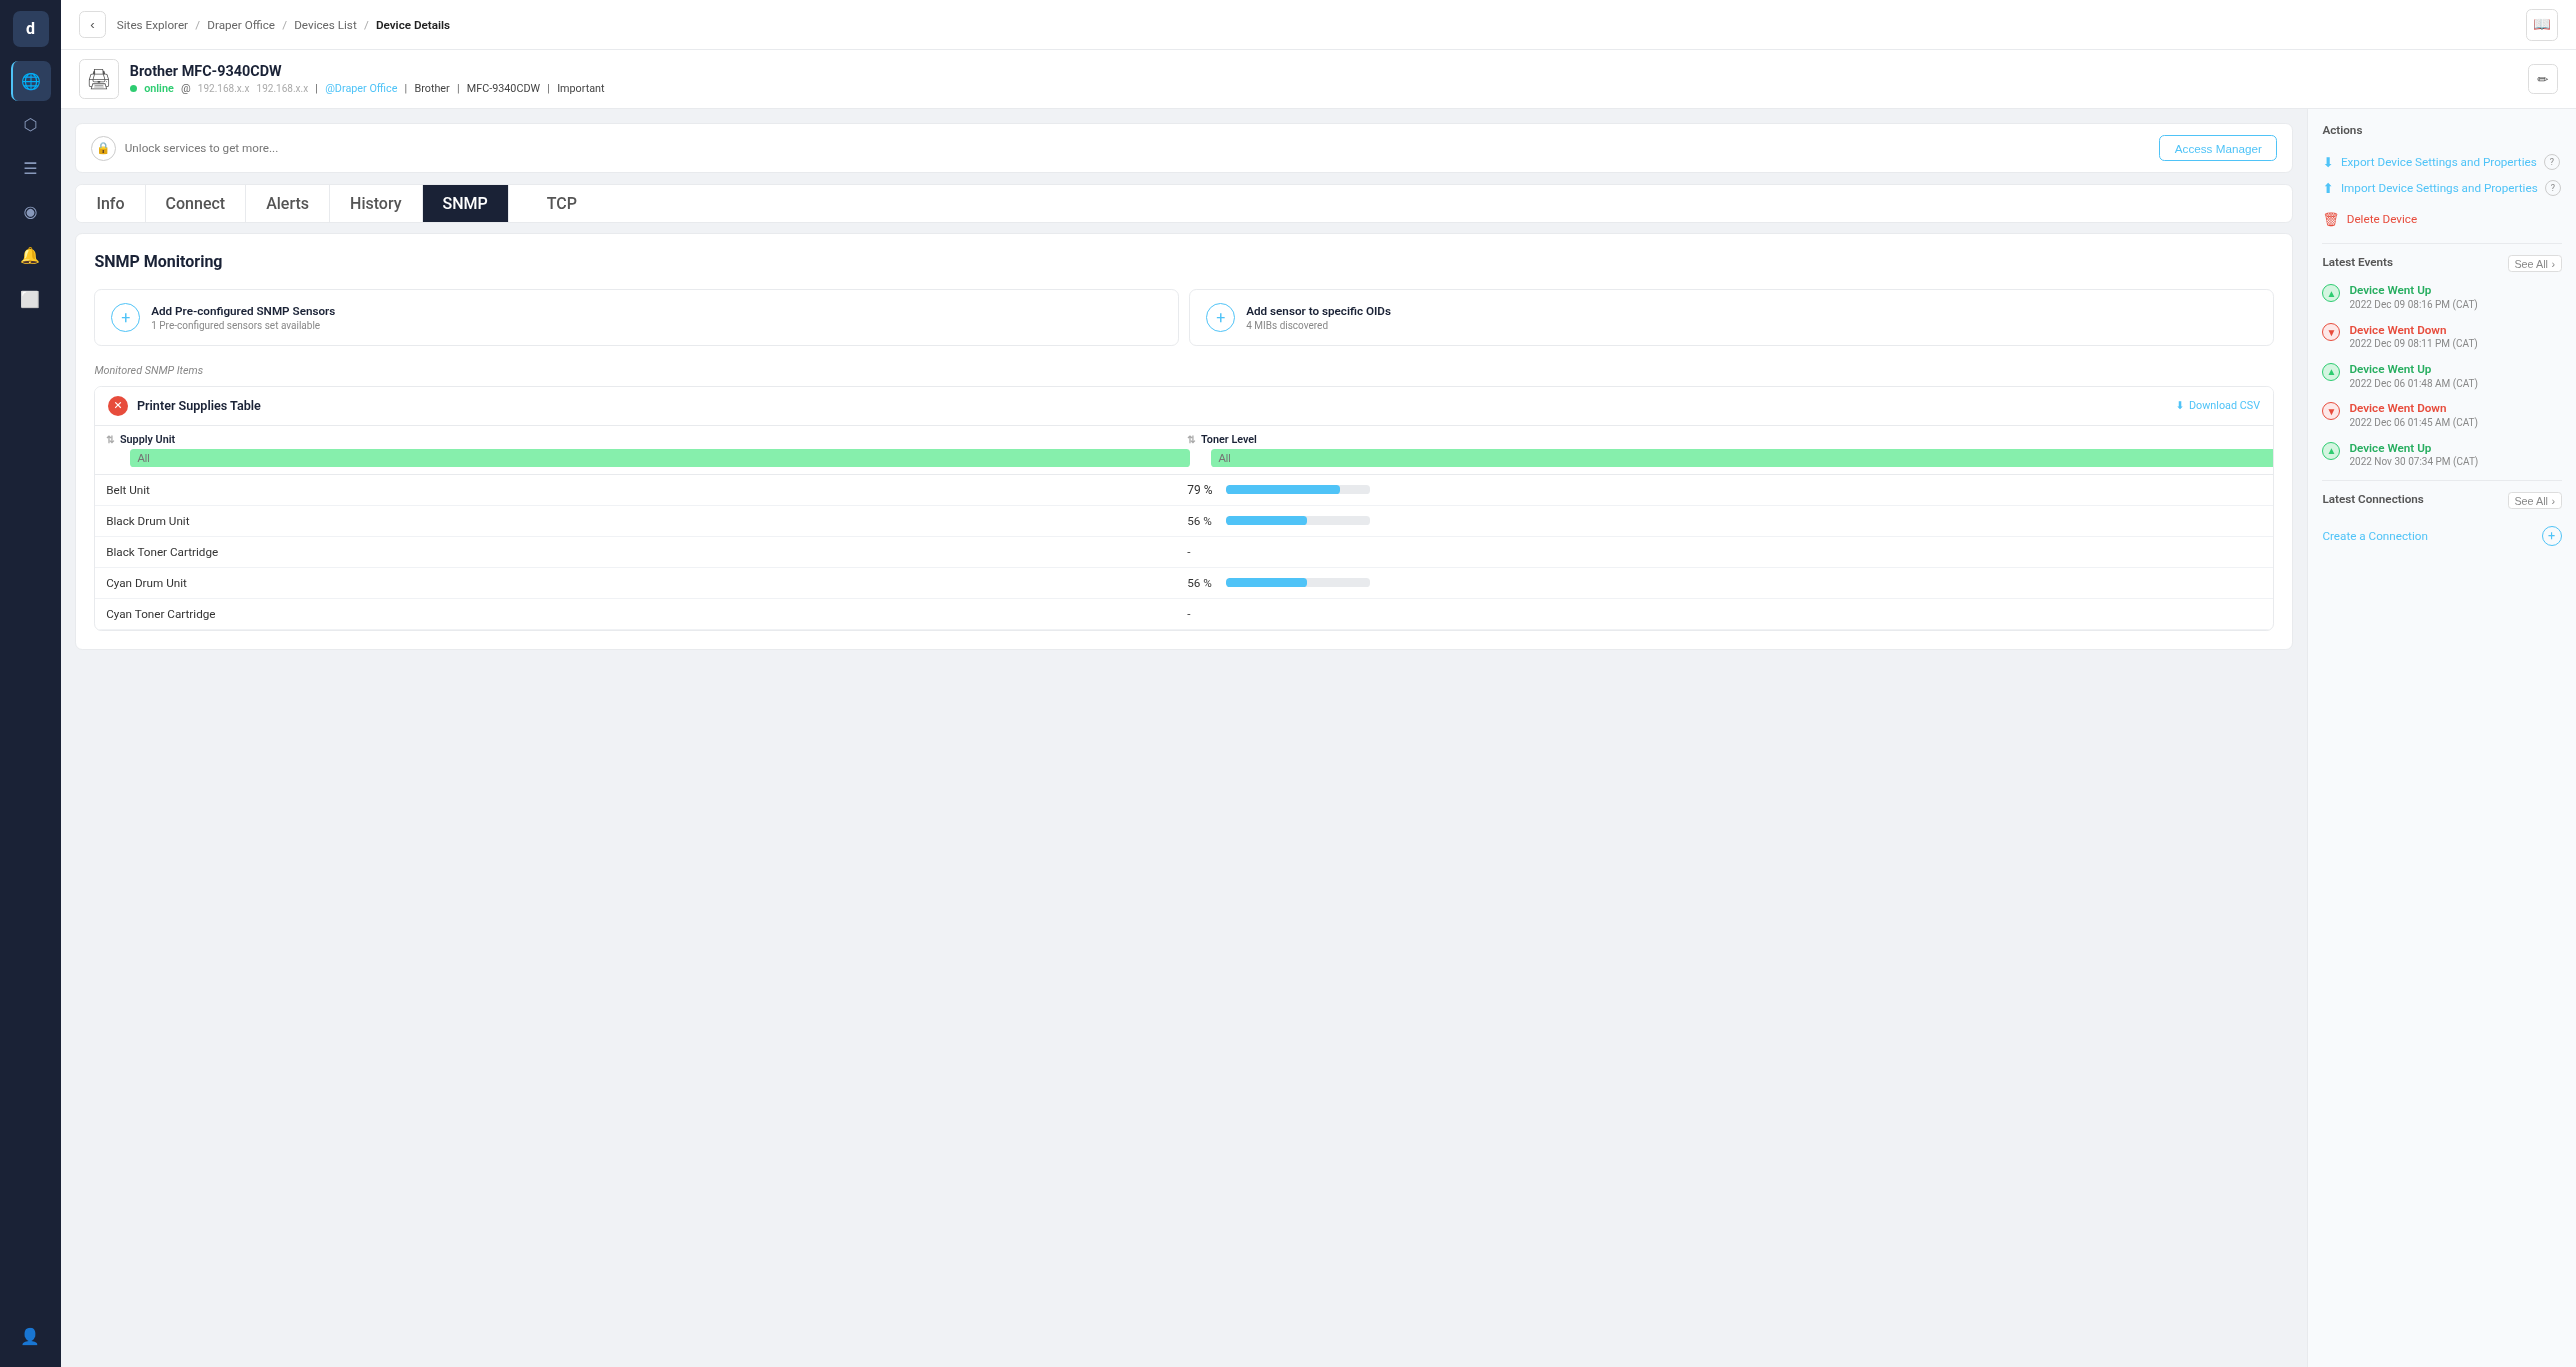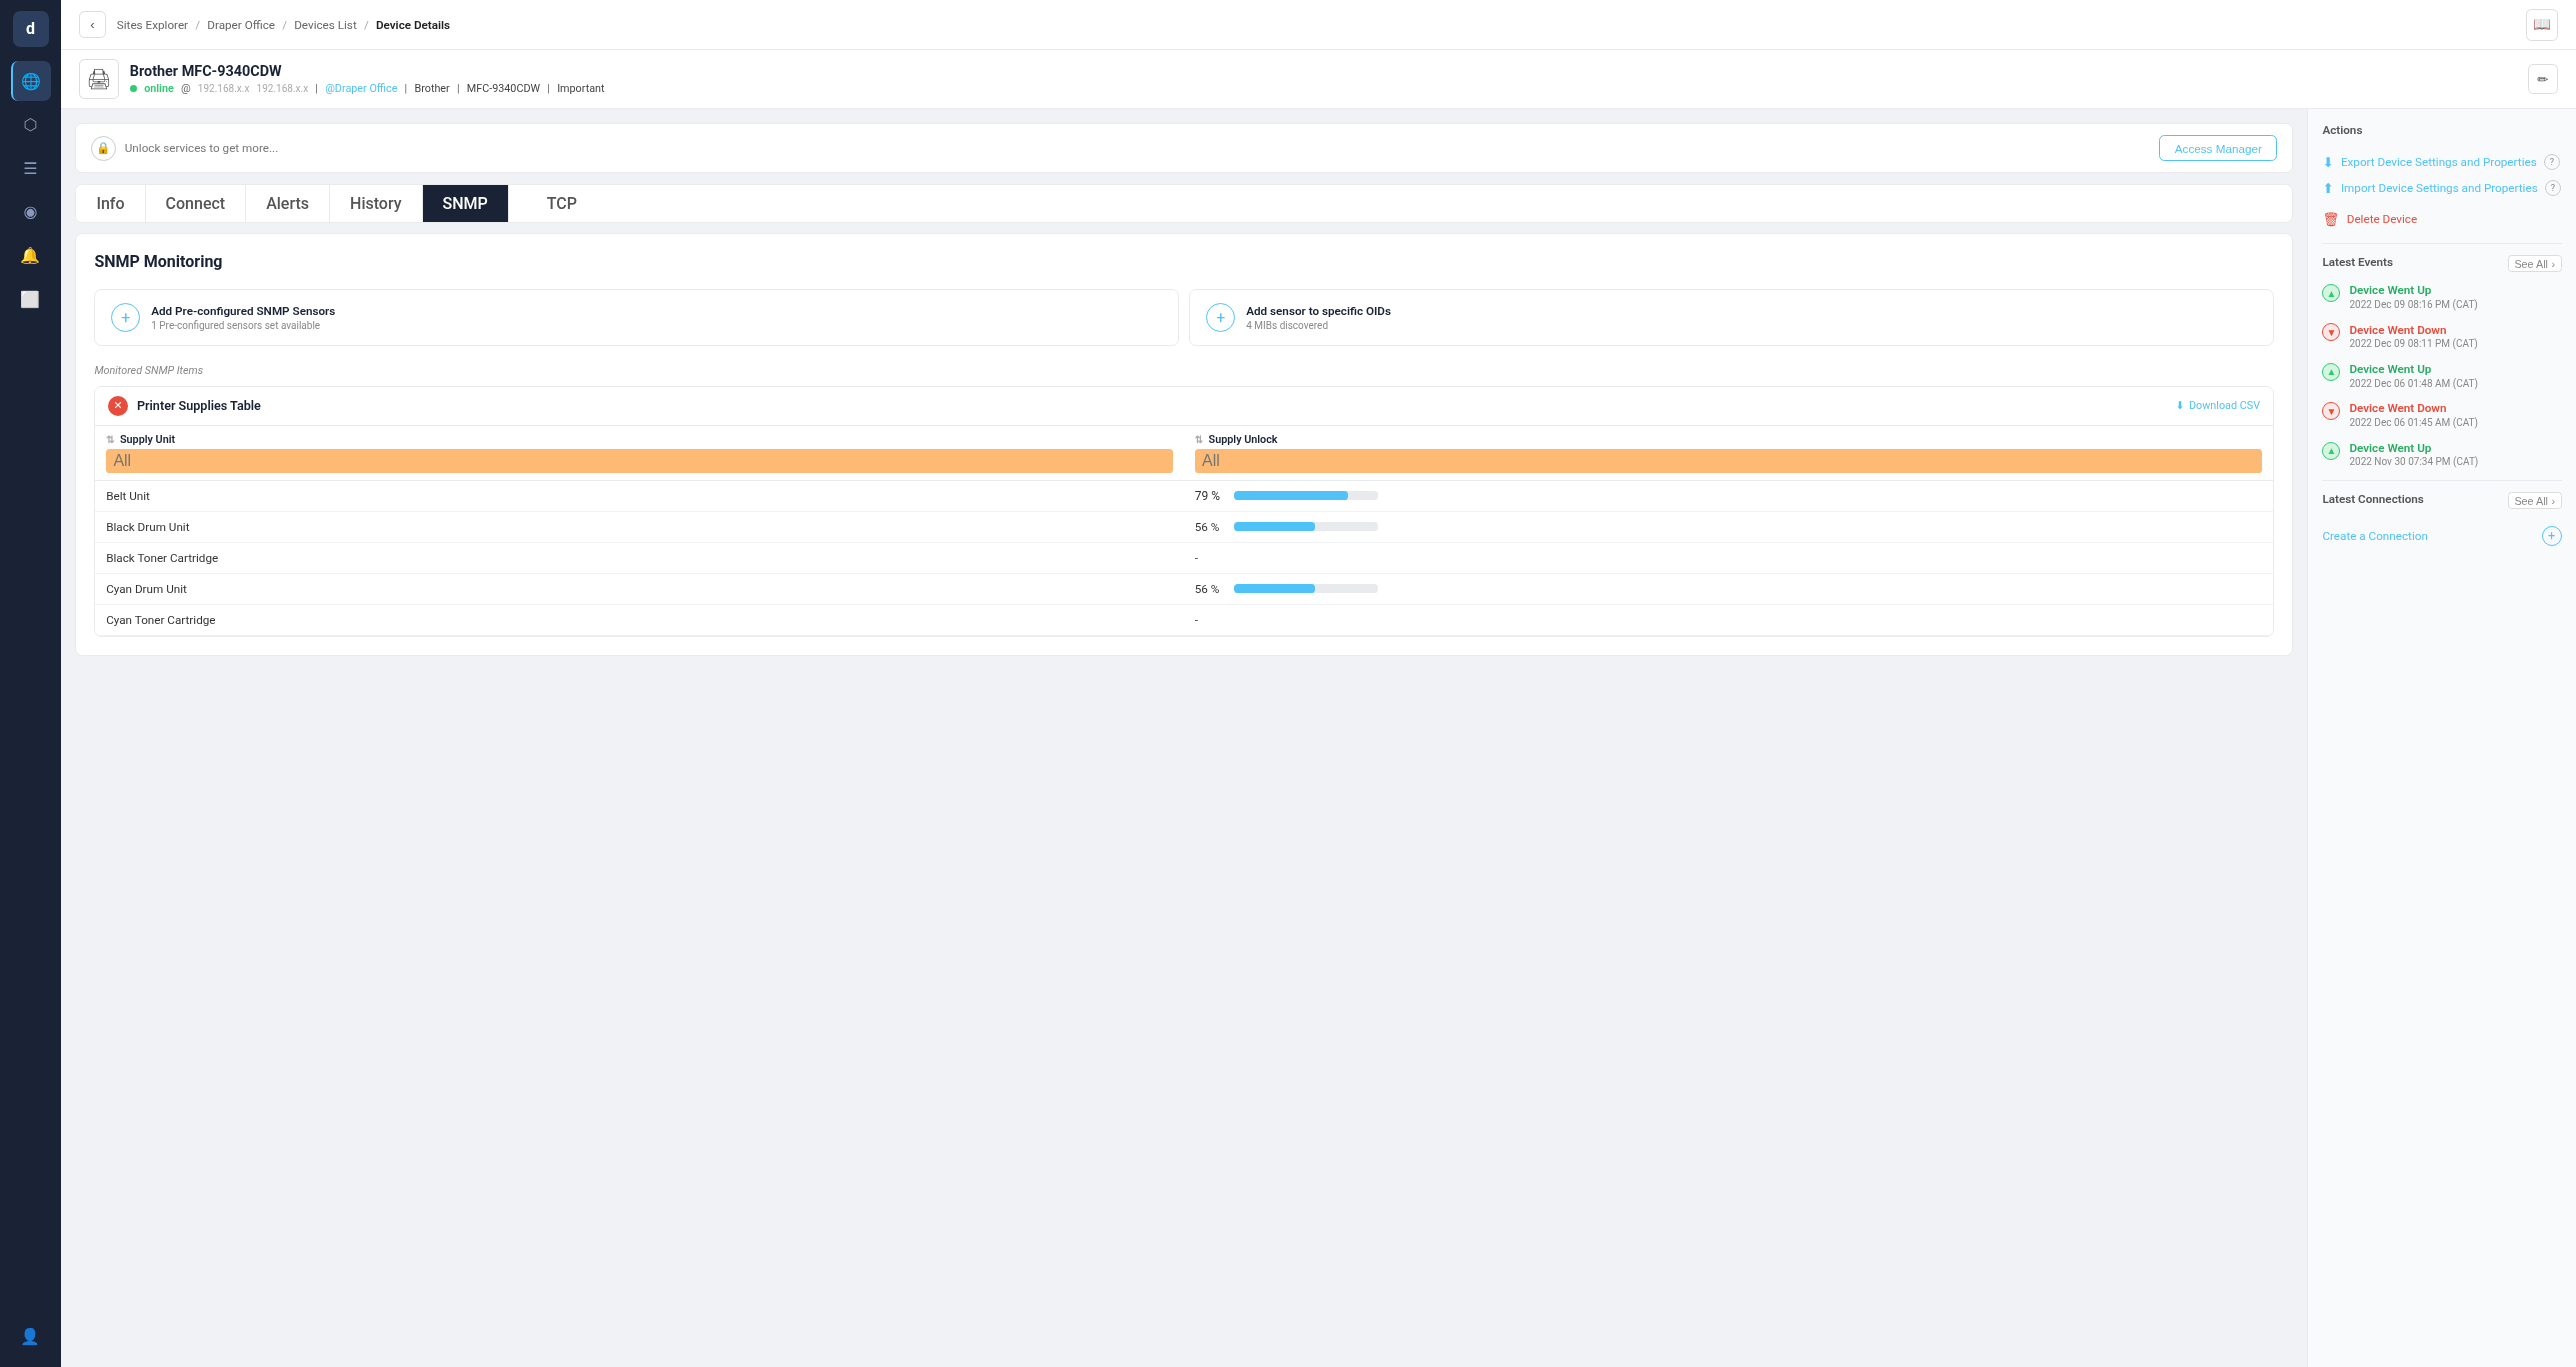--- a/index.html
+++ b/index.html
@@ -258,23 +258,23 @@
     .data-table td {
       padding: 8px 10.8px;
       border-bottom: 0.9px solid #f0f2f5;
       color: #333;
     }
     .th-filter {
       display: flex; align-items: center; gap: 5.4px;
     }
     .filter-icon { color: #aaa; font-size: 10px; }
     .filter-input {
-      border: none; outline: none; background: #fdba74;
+      border: none; outline: none; background: #86efac;
       border-radius: 3.6px; padding: 2.7px 7.2px; width: 100%;
-      font-size: 16px; color: #555;
+      font-size: 11px; color: #555; margin-left: 24px;
     }
     .progress-bar-bg {
       background: #e8eaed; border-radius: 3.6px; height: 9px; width: 144px; overflow: hidden; display: inline-block;
     }
     .progress-bar-fill {
       height: 100%; background: #4fc3f7; border-radius: 3.6px;
     }
     .level-cell { display: flex; align-items: center; gap: 7.2px; }
 
     
@@ -467,21 +467,21 @@
                     <span class="filter-icon">⇅</span>
                     <span>Supply Unit</span>
                   </div>
                   <div style="margin-top:3.6px;">
                     <input class="filter-input" placeholder="All" style="">
                   </div>
                 </th>
                 <th>
                   <div class="th-filter">
                     <span class="filter-icon">⇅</span>
-                    <span>Supply Unlock</span>
+                    <span>Toner Level</span>
                   </div>
                   <div style="margin-top:3.6px;">
                     <input class="filter-input" placeholder="All" style="">
                   </div>
                 </th>
               </tr>
             </thead>
             <tbody id="supply-table-body">
             <tr>
                   <td>Belt Unit</td>

